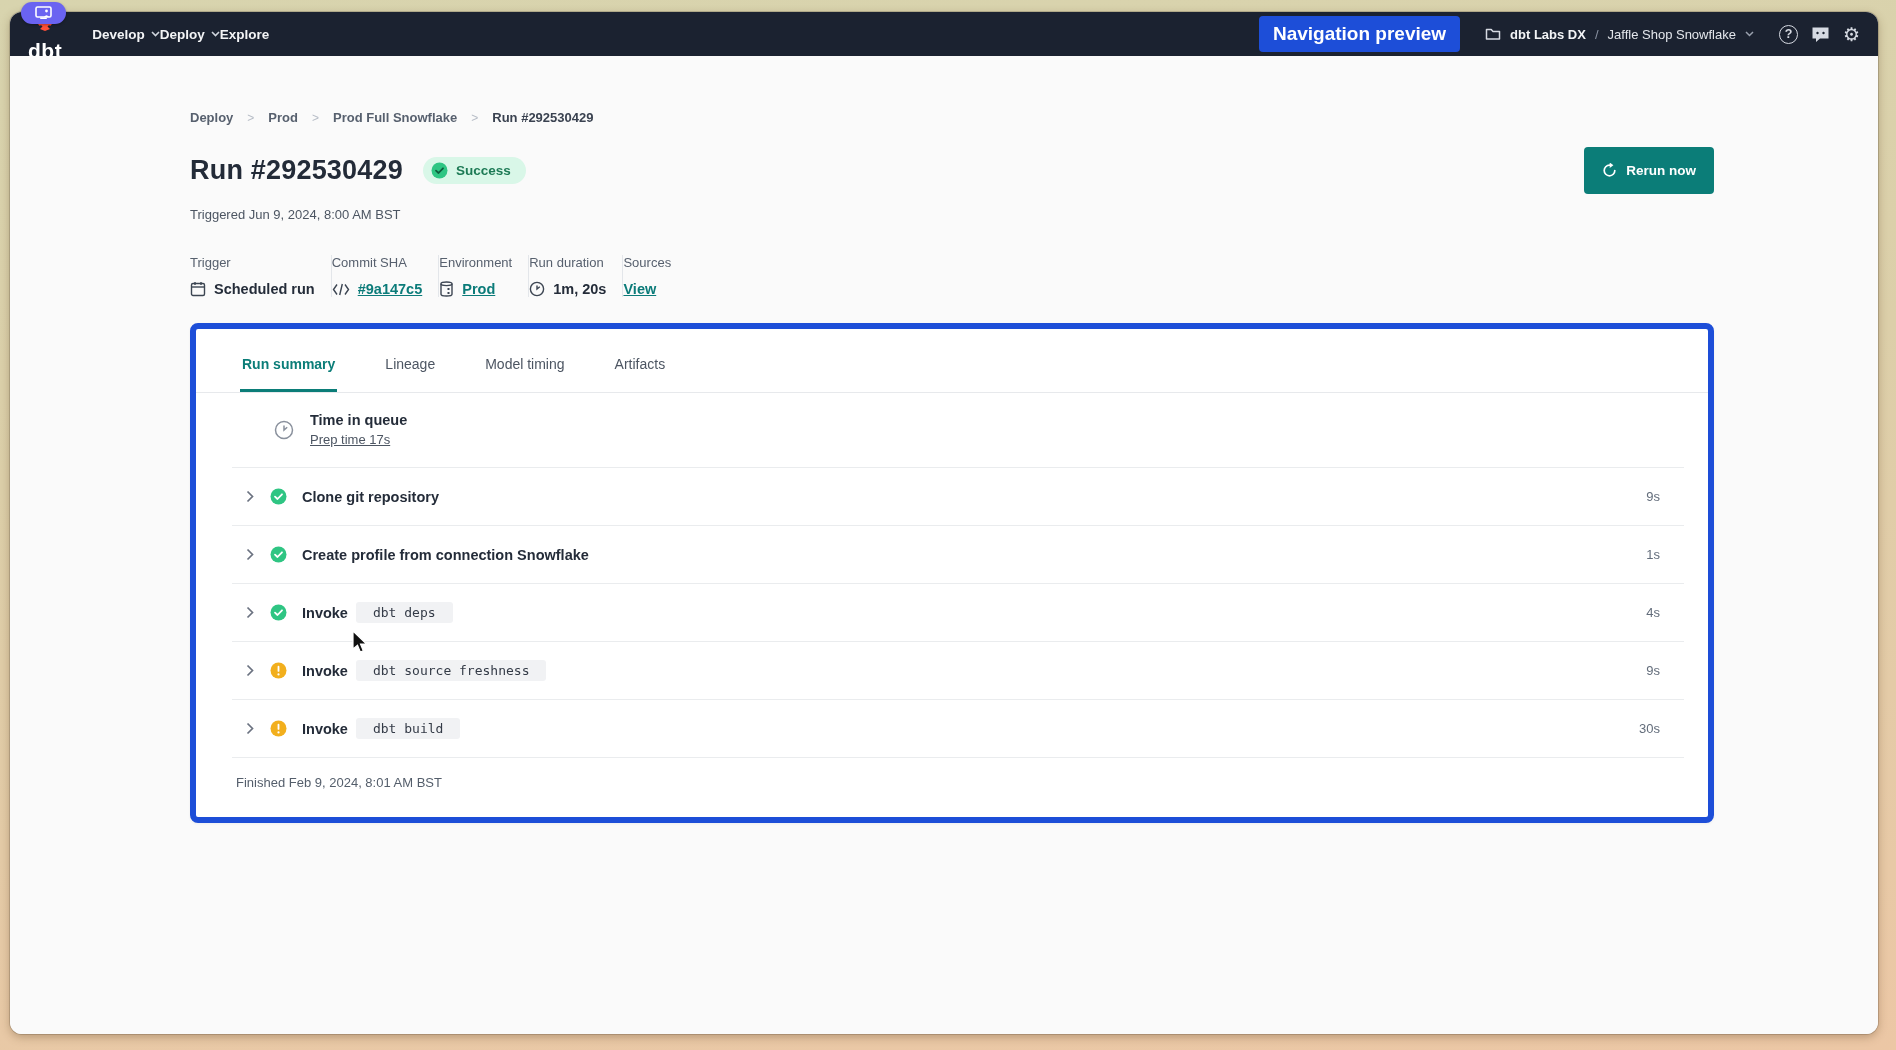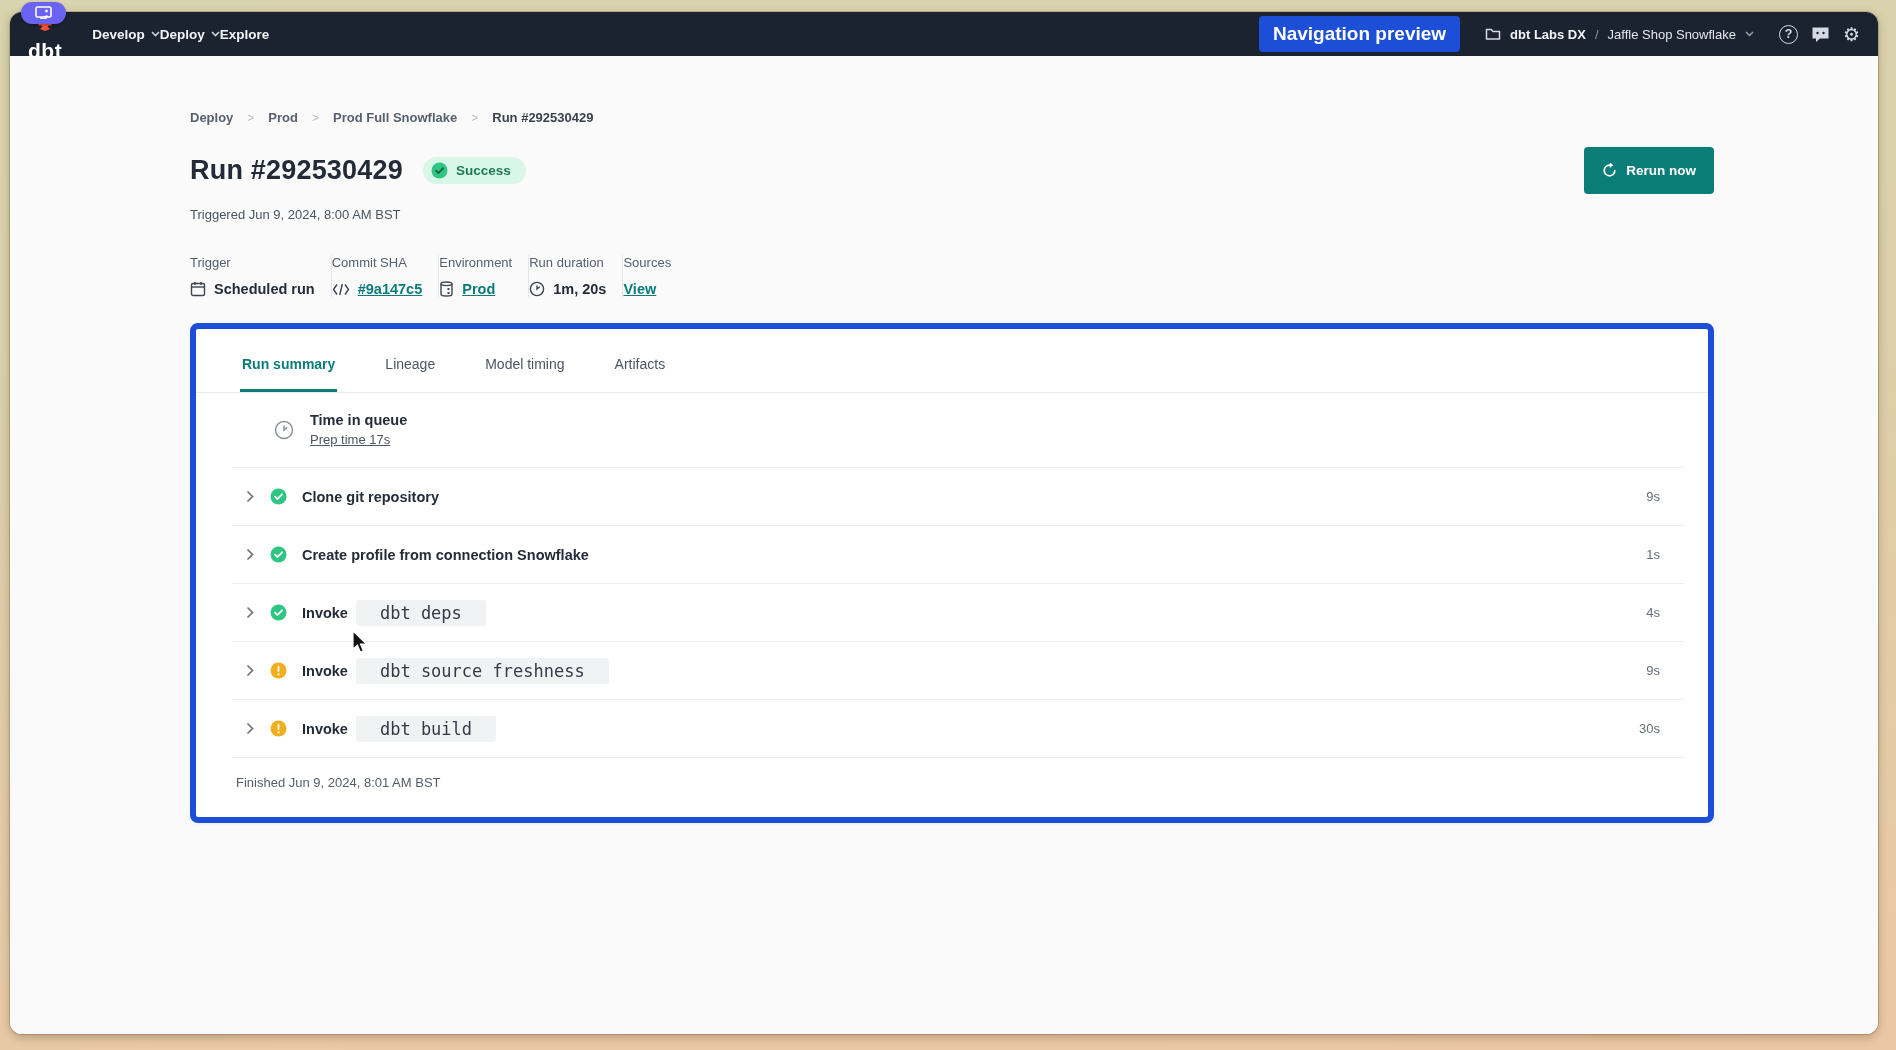--- a/index.html
+++ b/index.html
@@ -83,22 +83,22 @@
   .tab.active { color:#0b7d78; font-weight:bold; border-bottom-color:#0b7d78; }
   .queue-row { display:flex; align-items:center; gap:16px; padding:19px 24px 19px 78px; }
   .queue-text .queue-title { font-size:14.5px; font-weight:bold; color:#242c39; }
   .queue-text .queue-link { margin-top:4px; font-size:13px; color:#4c5562; text-decoration:underline; cursor:pointer; display:inline-block; }
   .divider { border-top:1px solid #eaecee; margin:0 24px 0 36px; }
   .step-row { display:flex; align-items:center; height:57px; padding-left:50px; }
   .chev { color:#6b7280; flex:0 0 auto; display:flex; cursor:pointer; }
   .step-status { margin-left:16px; flex:0 0 auto; display:flex; }
   .step-label { margin-left:15px; font-size:14.5px; font-weight:bold; color:#242c39; }
   .step-code {
-    margin-left:8px; font-family:"DejaVu Sans Mono", monospace; font-size:17px;
-    background:#f1f2f4; color:#343b47; padding:3px 24px; border-radius:3px;
+    margin-left:8px; font-family:"DejaVu Sans Mono", monospace; font-size:13px;
+    background:#f1f2f4; color:#343b47; padding:3px 17px; border-radius:3px;
   }
   .step-duration { margin-left:auto; padding-right:48px; font-size:13px; color:#636d7b; }
   .card-footer { padding:17px 24px 27px 40px; font-size:13px; color:#545e6b; }
   
   .cursor { position:absolute; left:352px; top:630px; z-index:99; pointer-events:none; }
   svg { display:block; }
 </style>
 </head>
 <body>
 
@@ -390,21 +390,21 @@
                 <rect x="7.6" y="3.8" width="1.8" height="6" rx=".9" fill="#fff"></rect>
                 <circle cx="8.5" cy="12.4" r="1.1" fill="#fff"></circle>
               </svg>
             </span>
           <span class="step-label">Invoke</span>
           <span class="step-code">dbt build</span>
           <span class="step-duration">30s</span>
         </div>
 
         <div class="divider"></div>
-        <div class="card-footer">Finished Jun 9, 2024, 8:01 AM BST</div>
+        <div class="card-footer">Finished Feb 9, 2024, 8:01 AM BST</div>
       </div>
 
     </div>
   </div>
 </div>
 
 <div class="cursor">
   <svg width="17" height="24" viewBox="0 0 17 24">
       <path d="M1 1 L1 19 L5.5 15.2 L8.3 22 L11.3 20.8 L8.5 14 L14.5 14 Z" fill="#111" stroke="#fff" stroke-width="1.2"></path>
     </svg>

